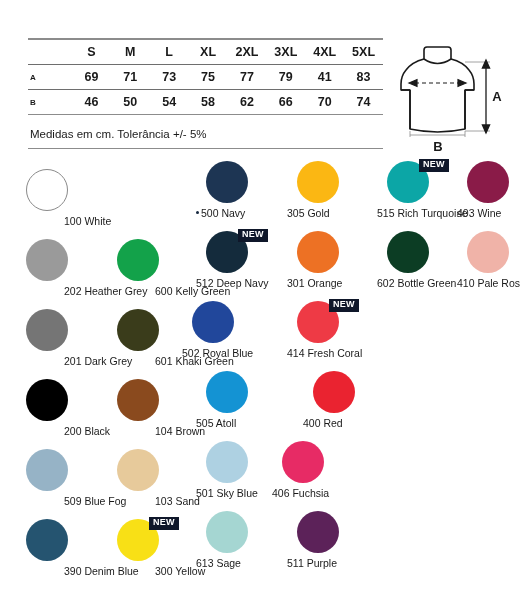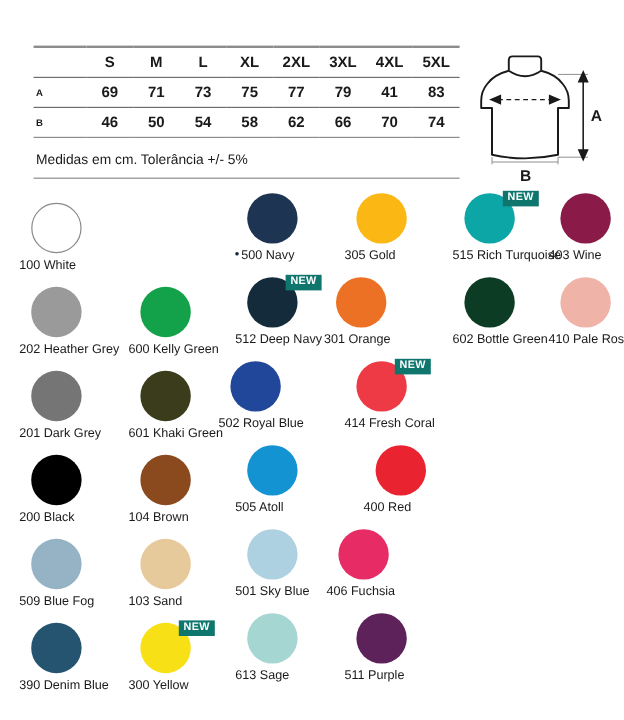--- a/index.html
+++ b/index.html
@@ -134,40 +134,40 @@
       radial-gradient(circle at 78% 58%, rgba(255,255,255,.35) 0 2px, transparent 2px),
       radial-gradient(circle at 50% 85%, rgba(255,255,255,.40) 0 2px, transparent 2px),
       radial-gradient(circle at 15% 70%, rgba(0,0,0,.12) 0 2px, transparent 2px),
       radial-gradient(circle at 85% 32%, rgba(0,0,0,.10) 0 2px, transparent 2px),
       radial-gradient(circle at 46% 42%, rgba(0,0,0,.10) 0 2px, transparent 2px);
   }
   .new-badge {
     position: absolute;
     left: 44px;
     top: -2px;
-    background: #0f766e;
+    background: #0f172a;
     color: #ffffff;
     font-size: 9px;
     font-weight: bold;
     letter-spacing: .3px;
     padding: 1px 4px 2px 4px;
     line-height: 1.1;
   }
   .swatch-label {
     position: absolute;
     left: 0;
     top: 46px;
     width: 100px;
     font-size: 10.5px;
     color: #1a1a1a;
     white-space: nowrap;
     text-align: left;
     padding-left: 2px;
   }
-  .swatch-cell.col-low .swatch-label  { top: 55px; }
+  .swatch-cell.col-low .swatch-label  { top: 55px; margin-left: 48px; }
   .swatch-cell.col-high .swatch-label { top: 47px; }
   .label-dot {
     display: inline-block;
     width: 3px;
     height: 3px;
     border-radius: 50%;
     background: #16283f;
     vertical-align: 3px;
     margin-right: 2px;
   }
@@ -313,21 +313,21 @@
         </div>
         <div class="swatch-label">600 Kelly Green</div>
       </div>
       <div class="swatch-cell col-high" style="left: 194px;">
         <div class="swatch-dot-wrap">
           <div class="swatch-dot" style="background: rgb(20, 43, 60);"></div>
           <div class="new-badge">NEW</div>
         </div>
         <div class="swatch-label">512 Deep Navy</div>
       </div>
-      <div class="swatch-cell col-high" style="left: 268px;">
+      <div class="swatch-cell col-high" style="left: 285px;">
         <div class="swatch-dot-wrap">
           <div class="swatch-dot" style="background: rgb(237, 113, 36);"></div>
         </div>
         <div class="swatch-label">301 Orange</div>
       </div>
       <div class="swatch-cell col-high" style="left: 375px;">
         <div class="swatch-dot-wrap">
           <div class="swatch-dot" style="background: rgb(12, 61, 36);"></div>
         </div>
         <div class="swatch-label">602 Bottle Green</div>

